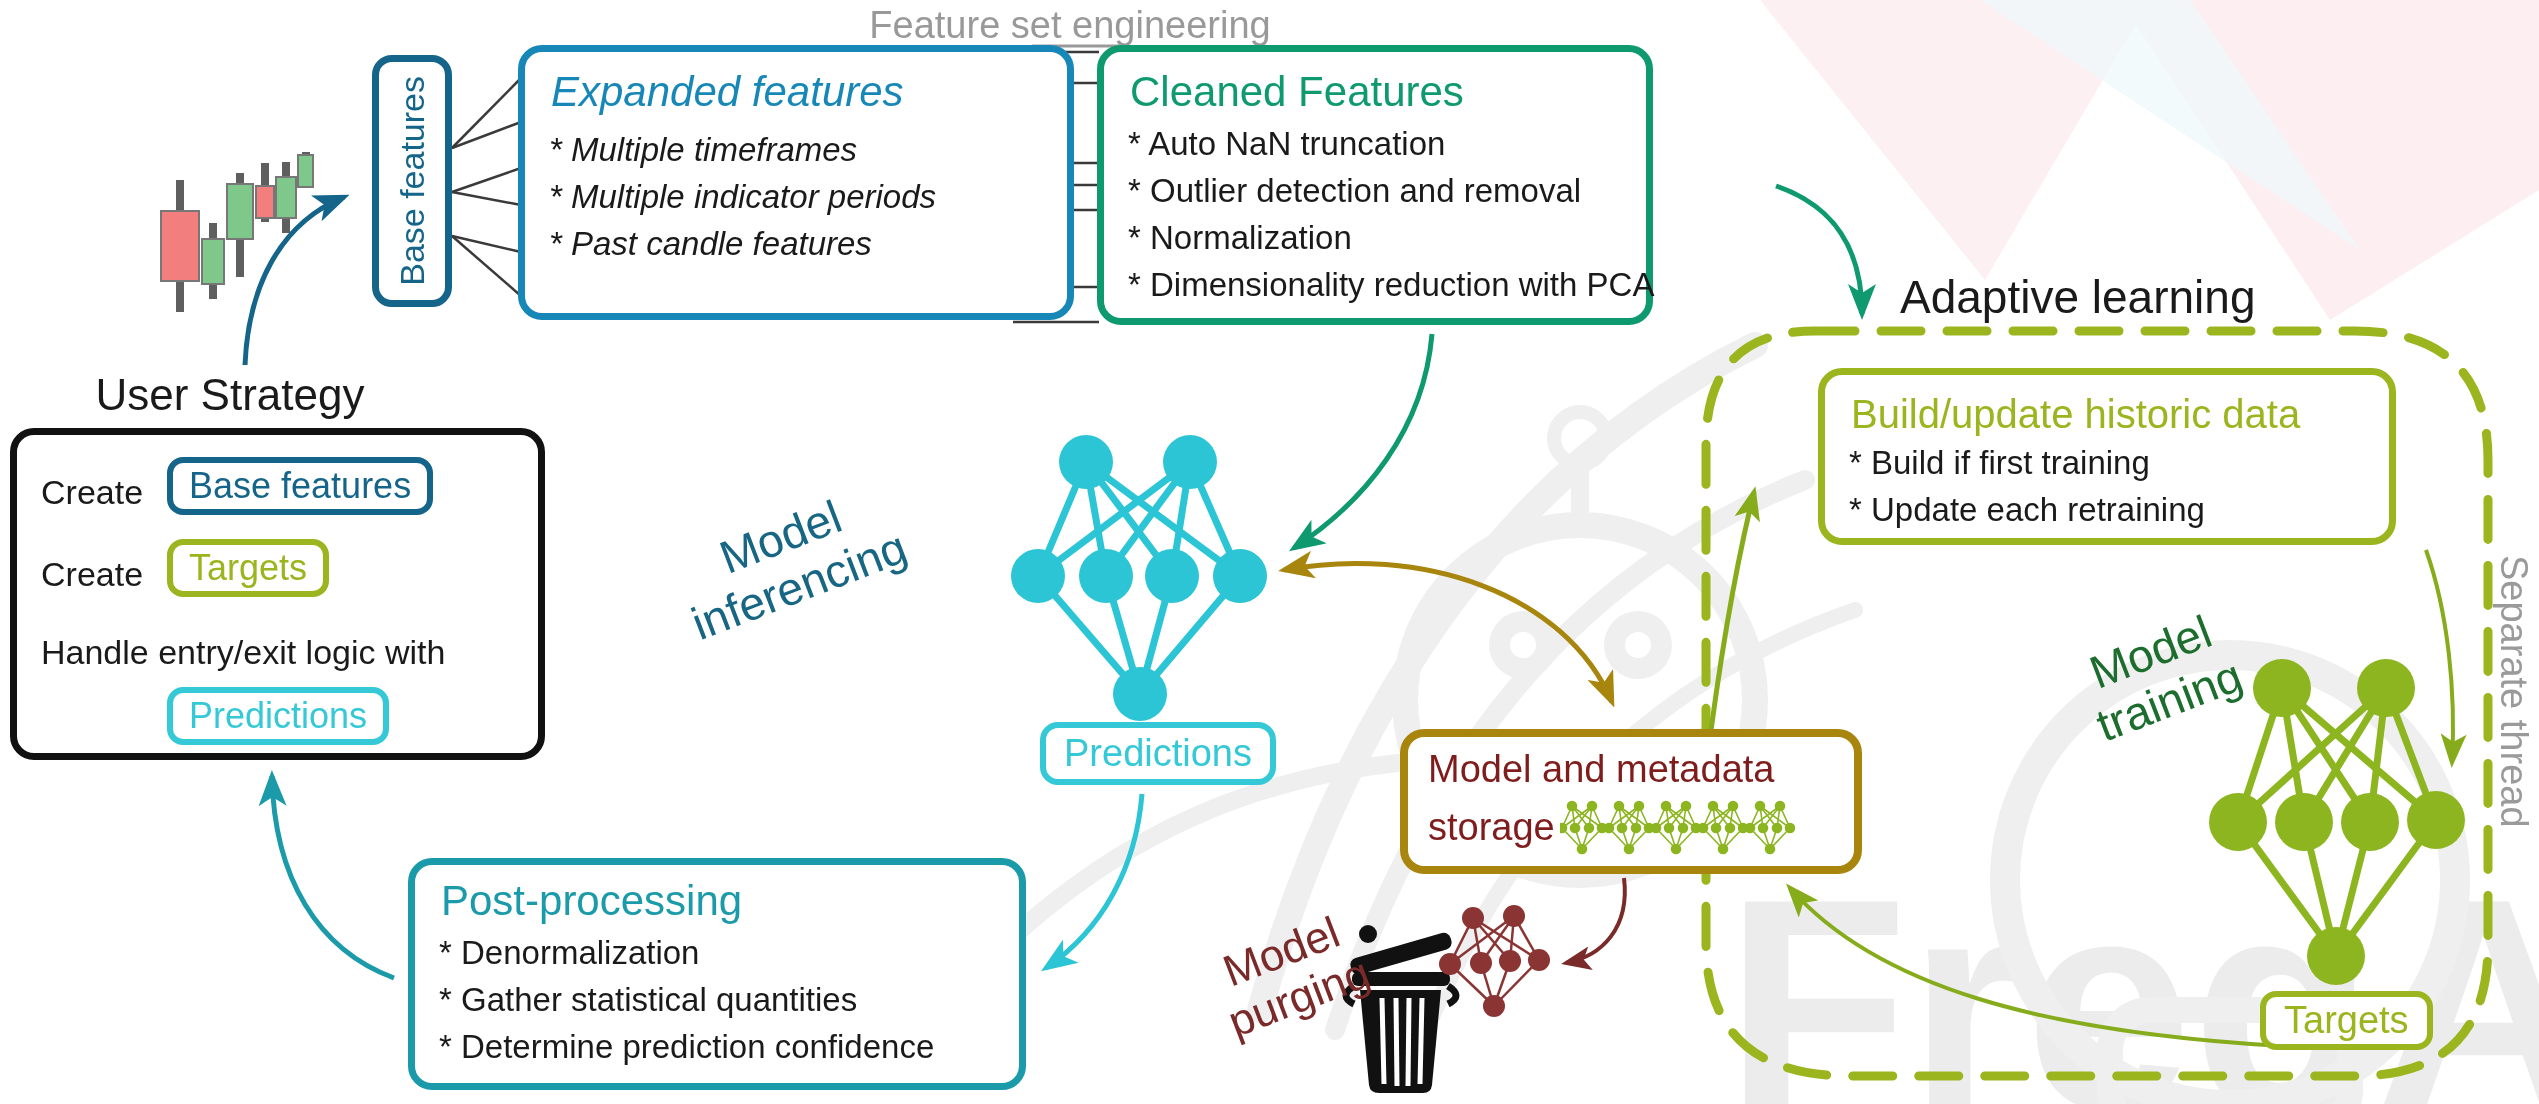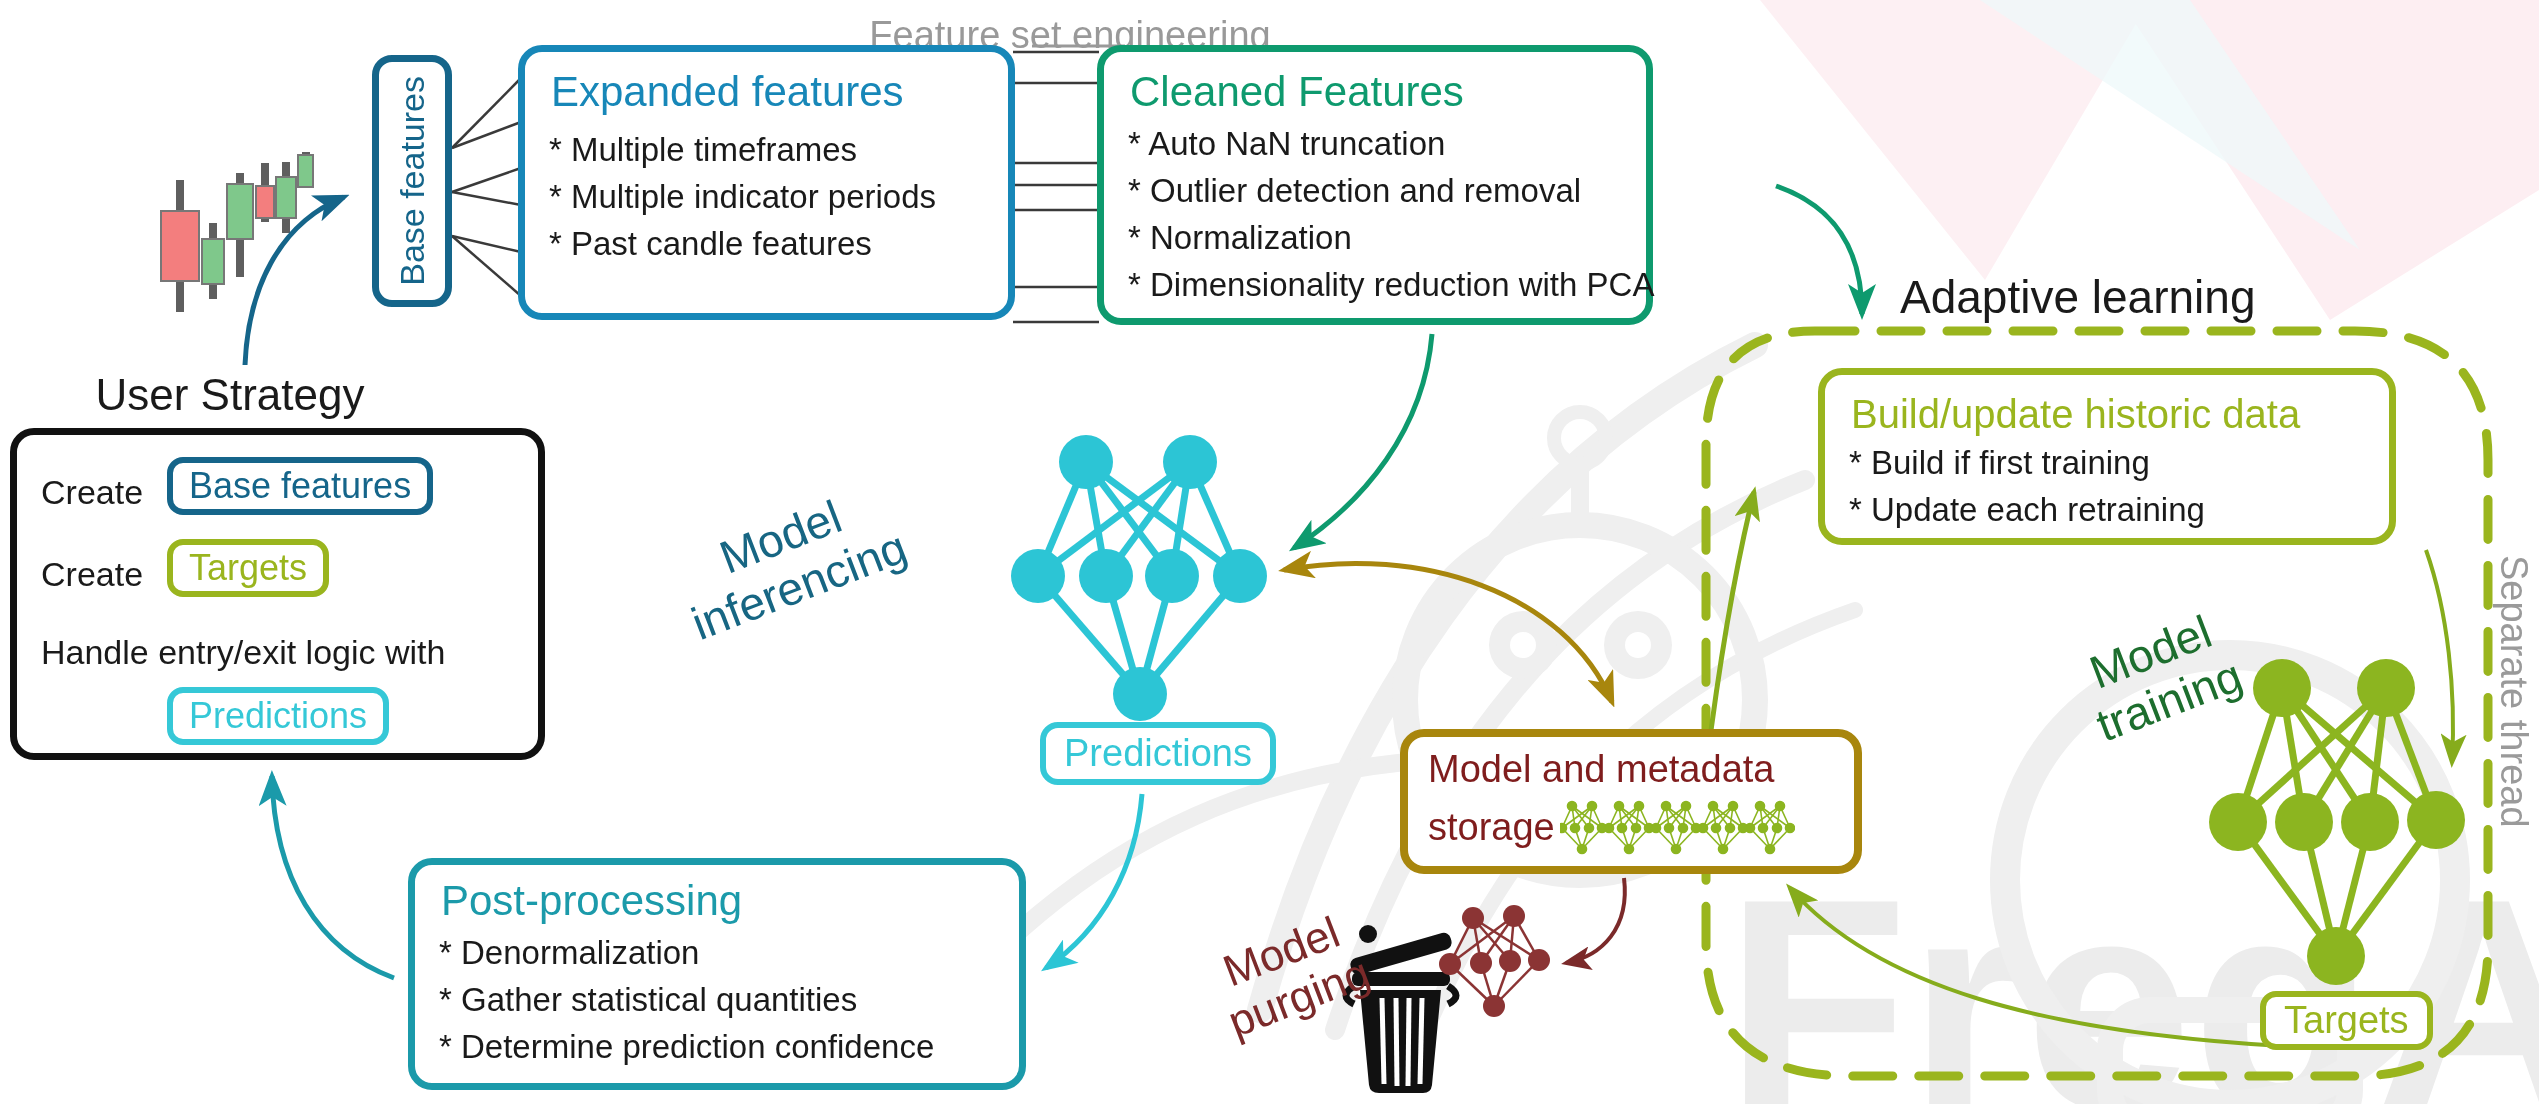--- a/index.html
+++ b/index.html
@@ -215,27 +215,27 @@
           <circle cx="1514" cy="916" r="11" fill="#8b3434"></circle>
           <circle cx="1450" cy="964" r="11" fill="#8b3434"></circle>
           <circle cx="1481" cy="963" r="11" fill="#8b3434"></circle>
           <circle cx="1510" cy="961" r="11" fill="#8b3434"></circle>
           <circle cx="1539" cy="960" r="11" fill="#8b3434"></circle>
           <circle cx="1494" cy="1006" r="11" fill="#8b3434"></circle>
         </g>
       </g>
   </svg>
 
-  <div class="plain-label gray" style="left:850px;top:14px;width:440px;text-align:center;font-size:38px;">Feature set engineering</div>
+  <div class="plain-label gray" style="left:850px;top:4px;width:440px;text-align:center;font-size:38px;">Feature set engineering</div>
 
   <div class="vtab" style="left:372px;top:55px;width:80px;height:252px;">
     <span class="vtext">Base features</span>
   </div>
 
-  <div class="box b-blue" style="left:518px;top:45px;width:497px;height:275px;">
+  <div class="box b-blue" style="left:518px;top:45px;width:556px;height:275px;font-style:italic;">
     <div class="title t-blue">Expanded features</div>
     <div class="item">* Multiple timeframes</div>
     <div class="item">* Multiple indicator periods</div>
     <div class="item">* Past candle features</div>
   </div>
 
   <div class="box b-green" style="left:1097px;top:45px;width:556px;height:280px;">
     <div class="title t-green" style="margin-bottom:4px;">Cleaned Features</div>
     <div class="item">* Auto NaN truncation</div>
     <div class="item">* Outlier detection and removal</div>

